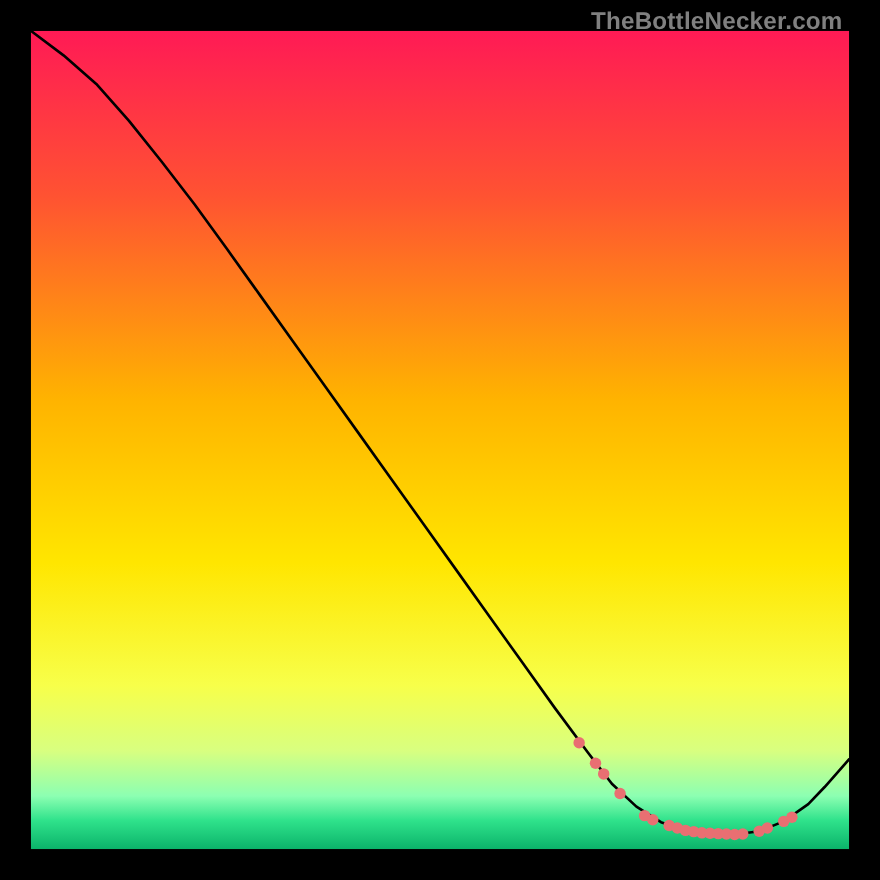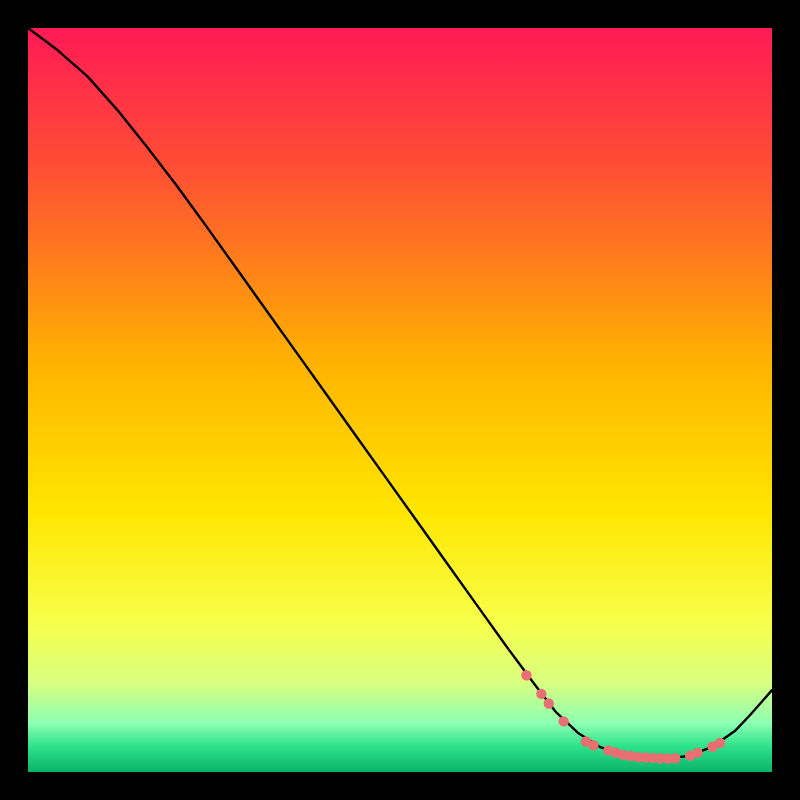--- a/index.html
+++ b/index.html
@@ -39,20 +39,21 @@
     width: 744px;
     height: 744px;
     display: block;
   }
 </style>
 </head>
 <body>
 
 <div class="frame">
 
+  <div class="watermark">TheBottleNecker.com</div>
 
   <div class="plot-wrap">
     <svg class="chart" viewBox="0 0 744 744">
       <defs>
         <linearGradient id="bg-grad" x1="0" y1="0" x2="0" y2="1">
             <stop offset="0.00%" stop-color="#ff1a55"></stop>
             <stop offset="20.00%" stop-color="#ff5232"></stop>
             <stop offset="45.00%" stop-color="#ffb300"></stop>
             <stop offset="65.00%" stop-color="#ffe600"></stop>
             <stop offset="80.00%" stop-color="#f7ff4a"></stop>

